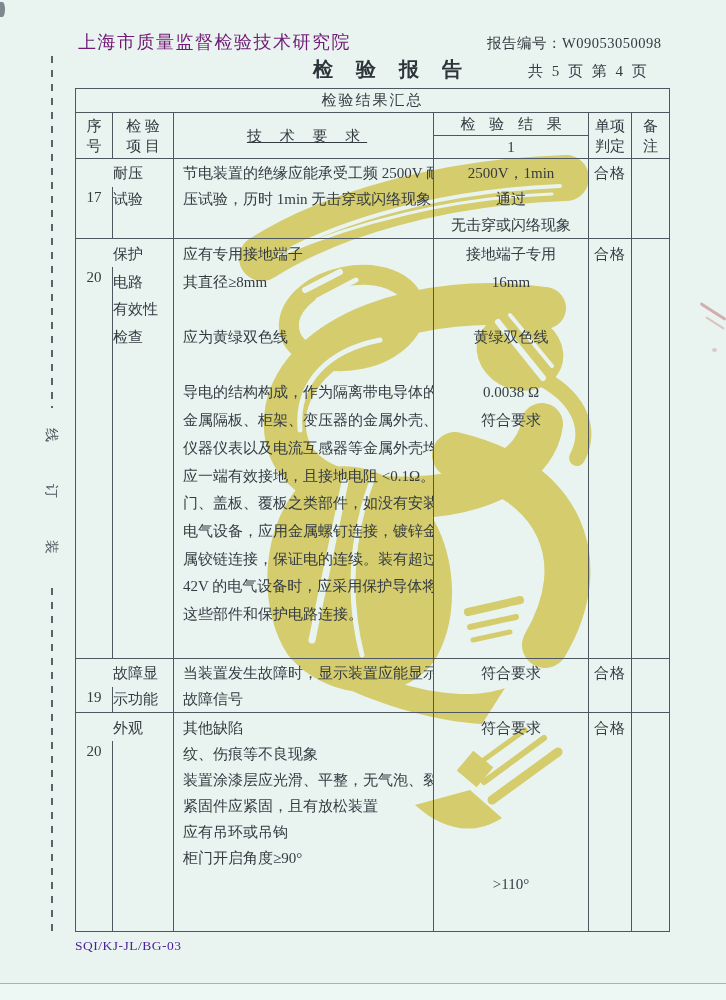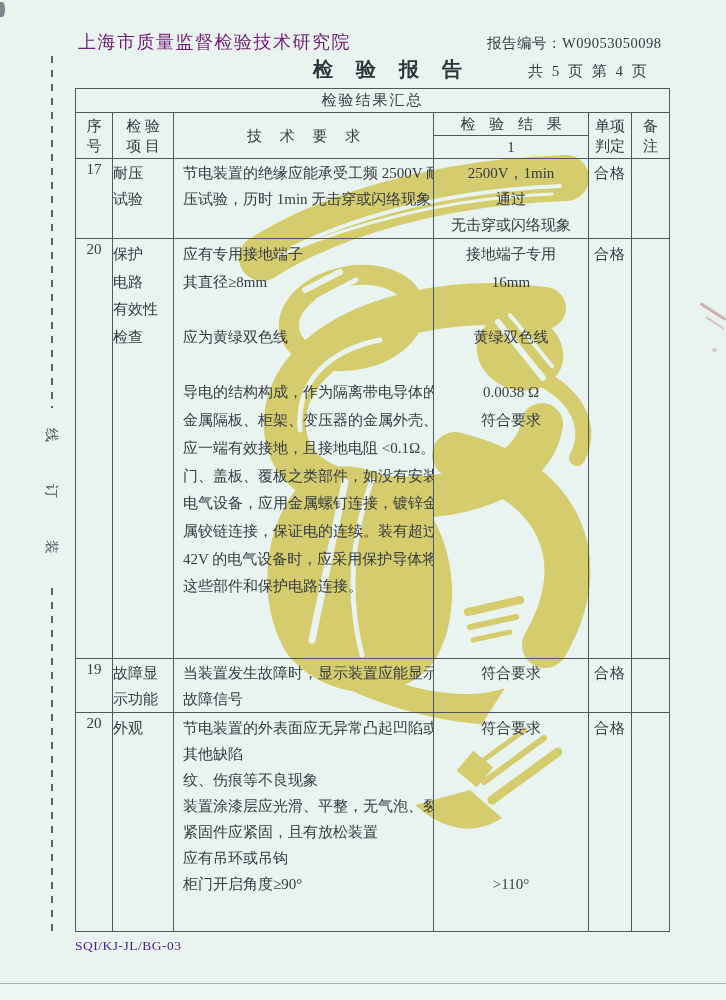--- a/index.html
+++ b/index.html
@@ -26,30 +26,30 @@
   .bchar{position:absolute;left:0;width:16px;height:16px;font-size:14px;color:#4a555c;transform:rotate(90deg);}
   .bchar.b0{top:372px;} .bchar.b1{top:428px;} .bchar.b2{top:484px;}
 
   
   .rtable{left:75px;top:88px;width:593px;border:1px solid #4d575d;background:transparent;}
   .rtable *{box-sizing:border-box;}
   .caption{height:24px;line-height:23px;text-align:center;font-size:15px;letter-spacing:2px;border-bottom:1px solid #4d575d;}
   .thead{display:grid;grid-template-columns:37px 61px 260px 155px 43px 1fr;height:46px;border-bottom:1px solid #4d575d;}
   .hcell{border-right:1px solid #4d575d;display:flex;flex-direction:column;justify-content:center;align-items:center;font-size:15px;line-height:20px;text-align:center;}
   .hcell:last-child{border-right:none;}
-  .c-req-h{letter-spacing:7px;text-indent:7px;}
+  .c-req-h{letter-spacing:7px;text-indent:7px;text-decoration:underline;}
   .c-res-h{display:block;padding:0;}
   .res-top{height:23px;line-height:22px;border-bottom:1px solid #4d575d;letter-spacing:5px;text-indent:5px;text-align:center;}
   .res-bot{height:22px;line-height:22px;text-align:center;}
 
   .trow{display:grid;grid-template-columns:37px 61px 260px 155px 43px 1fr;border-bottom:1px solid #4d575d;overflow:hidden;}
   .trow:last-child{border-bottom:none;}
   .cell{border-right:1px solid #4d575d;overflow:hidden;padding-top:2px;font-size:15px;}
   .cell:last-child{border-right:none;}
-  .c-no{text-align:center;}
+  .c-no{text-align:center;margin-top:28px;}
   .c-item{}
   .c-req{text-align:left;padding-left:9px;padding-right:3px;}
   .c-res{text-align:center;}
   .c-verdict{text-align:center;letter-spacing:1px;}
   .ln{height:var(--lh);line-height:var(--lh);white-space:nowrap;}
 
   .footer-code{left:75px;top:938px;width:593px;font-size:13.5px;letter-spacing:.5px;color:#4c1d95;}
 
   
   .red-mark{left:694px;top:300px;width:34px;height:60px;}
@@ -169,20 +169,21 @@
             <div class="ln">检查</div>
           </div>
           <div class="cell c-req">
             <div class="ln">应有专用接地端子</div>
             <div class="ln">其直径≥8mm</div>
             <div class="ln"></div>
             <div class="ln">应为黄绿双色线</div>
             <div class="ln"></div>
             <div class="ln">导电的结构构成，作为隔离带电导体的</div>
             <div class="ln">金属隔板、柜架、变压器的金属外壳、</div>
+            <div class="ln">仪器仪表以及电流互感器等金属外壳均</div>
             <div class="ln">应一端有效接地，且接地电阻 &lt;0.1Ω。</div>
             <div class="ln">门、盖板、覆板之类部件，如没有安装</div>
             <div class="ln">电气设备，应用金属螺钉连接，镀锌金</div>
             <div class="ln">属铰链连接，保证电的连续。装有超过</div>
             <div class="ln">42V 的电气设备时，应采用保护导体将</div>
             <div class="ln">这些部件和保护电路连接。</div>
           </div>
           <div class="cell c-res">
             <div class="ln">接地端子专用</div>
             <div class="ln">16mm</div>
@@ -214,21 +215,20 @@
             <div class="ln">合格</div>
           </div>
           <div class="cell c-note"></div>
         </div>
         <div class="trow" style="height: 218px; --lh: 26px;">
           <div class="cell c-no">20</div>
           <div class="cell c-item">
             <div class="ln">外观</div>
           </div>
           <div class="cell c-req">
-            <div class="ln">节电装置的外表面应无异常凸起凹陷或</div>
             <div class="ln">其他缺陷</div>
             <div class="ln">纹、伤痕等不良现象</div>
             <div class="ln">装置涂漆层应光滑、平整，无气泡、裂</div>
             <div class="ln">紧固件应紧固，且有放松装置</div>
             <div class="ln">应有吊环或吊钩</div>
             <div class="ln">柜门开启角度≥90°</div>
           </div>
           <div class="cell c-res">
             <div class="ln">符合要求</div>
             <div class="ln"></div>

